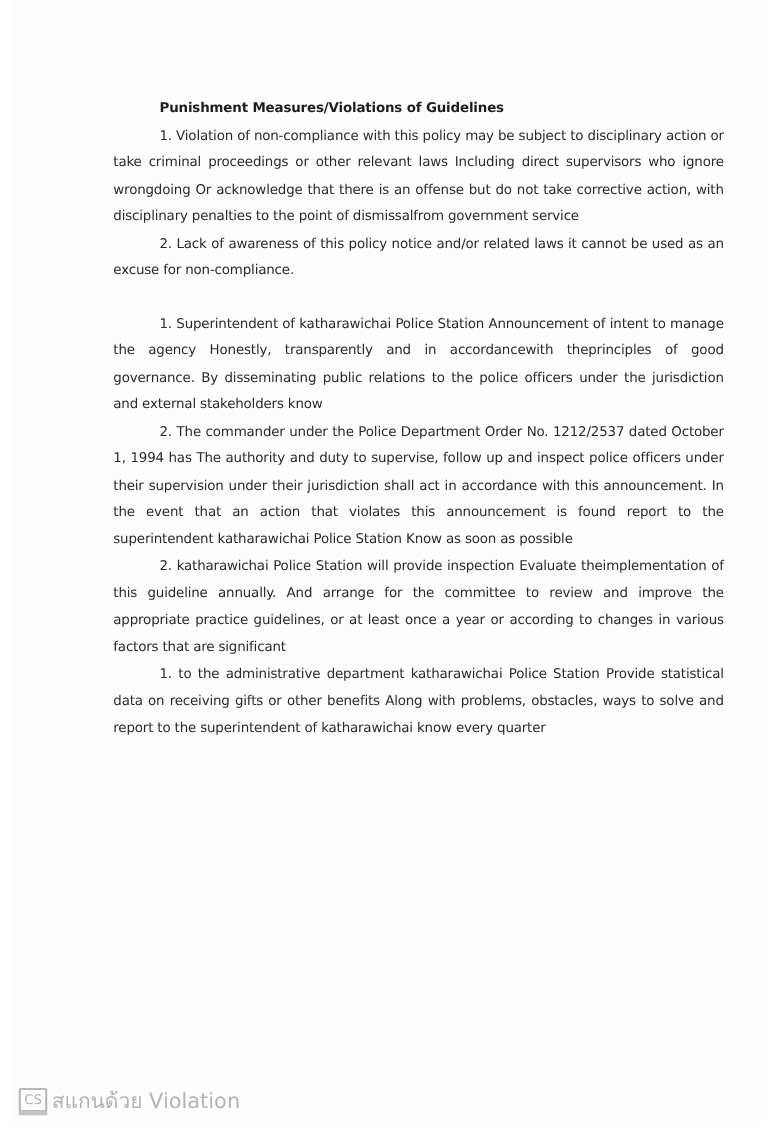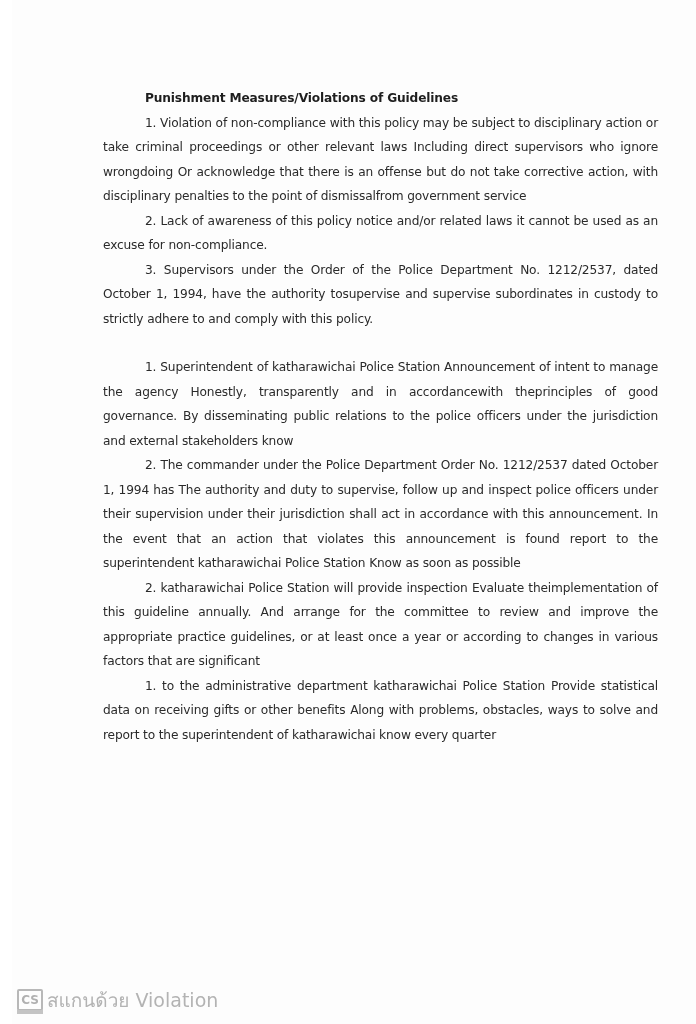--- a/index.html
+++ b/index.html
@@ -6,34 +6,33 @@
   body { width:696px; height:1024px; position:relative; overflow:hidden; }
   .page { position:absolute; left:12px; top:0; width:696px; height:1024px; background:#fdfdfd; }
   .content { position:absolute; left:91px; top:86px; width:555px;
     font-family:"DejaVu Sans", sans-serif; font-size:12.2px; color:#2a2a2a; letter-spacing:-0.15px; }
   .heading { font-weight:bold; font-size:12.2px; margin:0 0 0 42px; line-height:24.5px; height:24.5px; color:#1e1e1e; }
   .para { margin:0; line-height:24.5px; text-align:justify; text-indent:42px; }
   .spacer { height:24px; }
   .footer { position:absolute; left:5px; top:988px; height:24px; display:flex; align-items:center;
     font-family:"DejaVu Sans", sans-serif; font-size:19px; color:#b3b3b3; }
   .cs-logo { width:26px; height:22px; border:2px solid #b8b8b8; border-radius:2px; box-sizing:border-box;
-    display:flex; align-items:center; justify-content:center; font-size:12px; font-weight:bold; color:#b0b0b0;
+    display:flex; align-items:center; justify-content:center; font-size:12px; font-weight:normal; color:#b0b0b0;
     margin-right:4px; position:relative; }
   .cs-logo::after { content:""; position:absolute; left:-2px; right:-2px; bottom:-5px; height:4px; background:#c4c4c4; }
 </style>
 </head>
 <body>
 
 <div class="page">
   <div class="content">
     <div>
       <p class="heading">Punishment Measures/Violations of Guidelines</p>
       <p class="para">1. Violation of non-compliance with this policy may be subject to disciplinary action or take criminal proceedings or other relevant laws Including direct supervisors who ignore wrongdoing Or acknowledge that there is an offense but do not take corrective action, with disciplinary penalties to the point of dismissalfrom government service</p>
       <p class="para">2. Lack of awareness of this policy notice and/or related laws it cannot be used as an excuse for non-compliance.</p>
-      <p class="para">3. Supervisors under the Order of the Police Department No. 1212/2537, dated October 1, 1994, have the authority tosupervise and supervise subordinates in custody to strictly adhere to and comply with this policy.</p>
     </div>
     <div class="spacer"></div>
     <div>
       <p class="para">1. Superintendent of katharawichai Police Station Announcement of intent to manage the agency Honestly, transparently and in accordancewith theprinciples of good governance. By disseminating public relations to the police officers under the jurisdiction and external stakeholders know</p>
       <p class="para">2. The commander under the Police Department Order No. 1212/2537 dated October 1, 1994 has The authority and duty to supervise, follow up and inspect police officers under their supervision under their jurisdiction shall act in accordance with this announcement. In the event that an action that violates this announcement is found report to the superintendent katharawichai Police Station Know as soon as possible</p>
       <p class="para">2. katharawichai Police Station will provide inspection Evaluate theimplementation of this guideline annually. And arrange for the committee to review and improve the appropriate practice guidelines, or at least once a year or according to changes in various factors that are significant</p>
       <p class="para">1. to the administrative department katharawichai Police Station Provide statistical data on receiving gifts or other benefits Along with problems, obstacles, ways to solve and report to the superintendent of katharawichai know every quarter</p>
     </div>
   </div>
 

